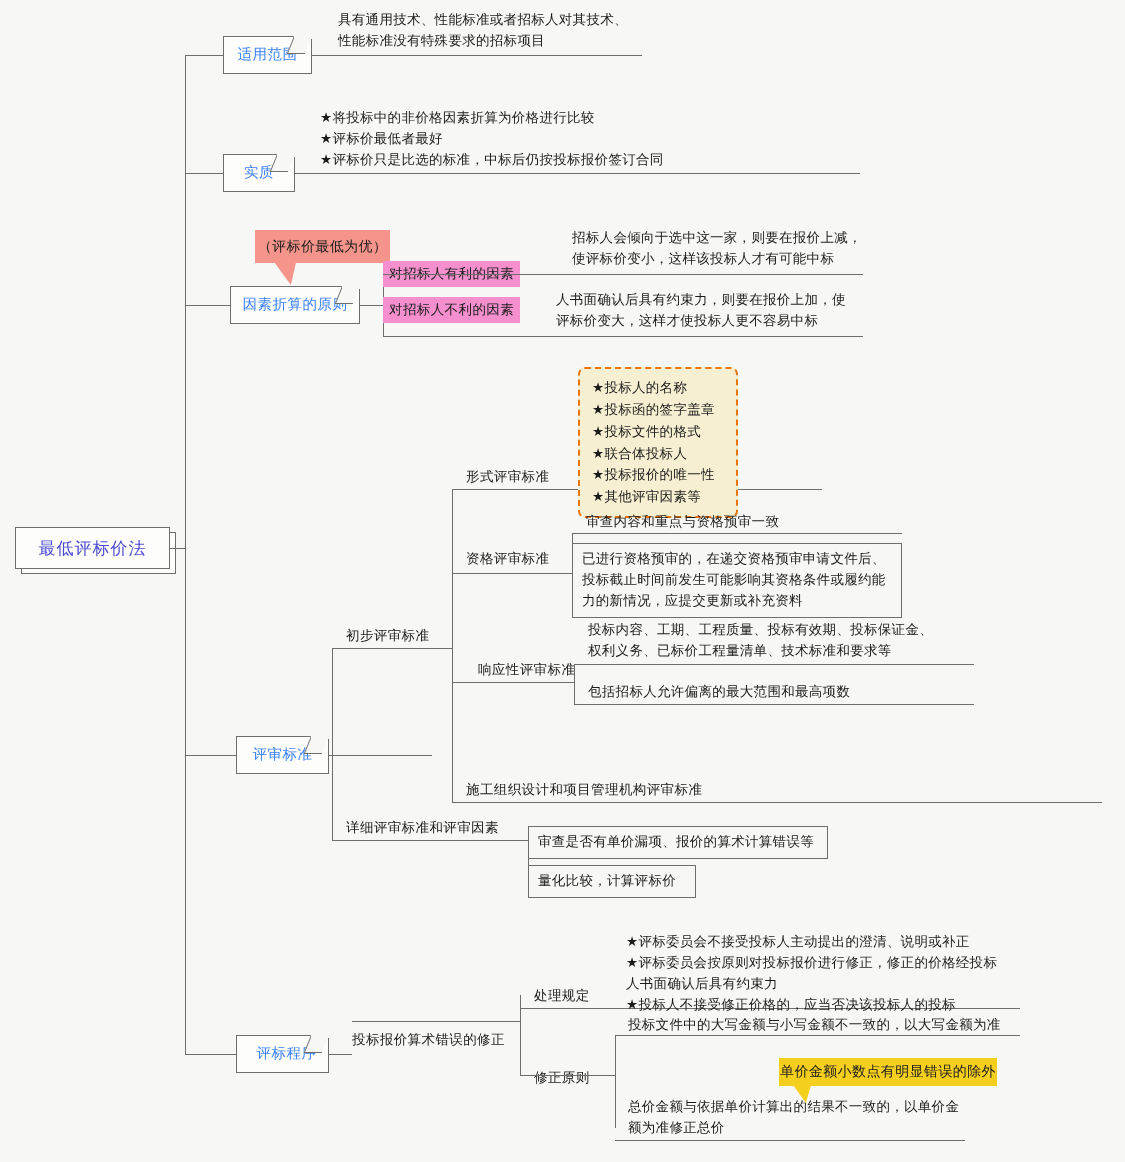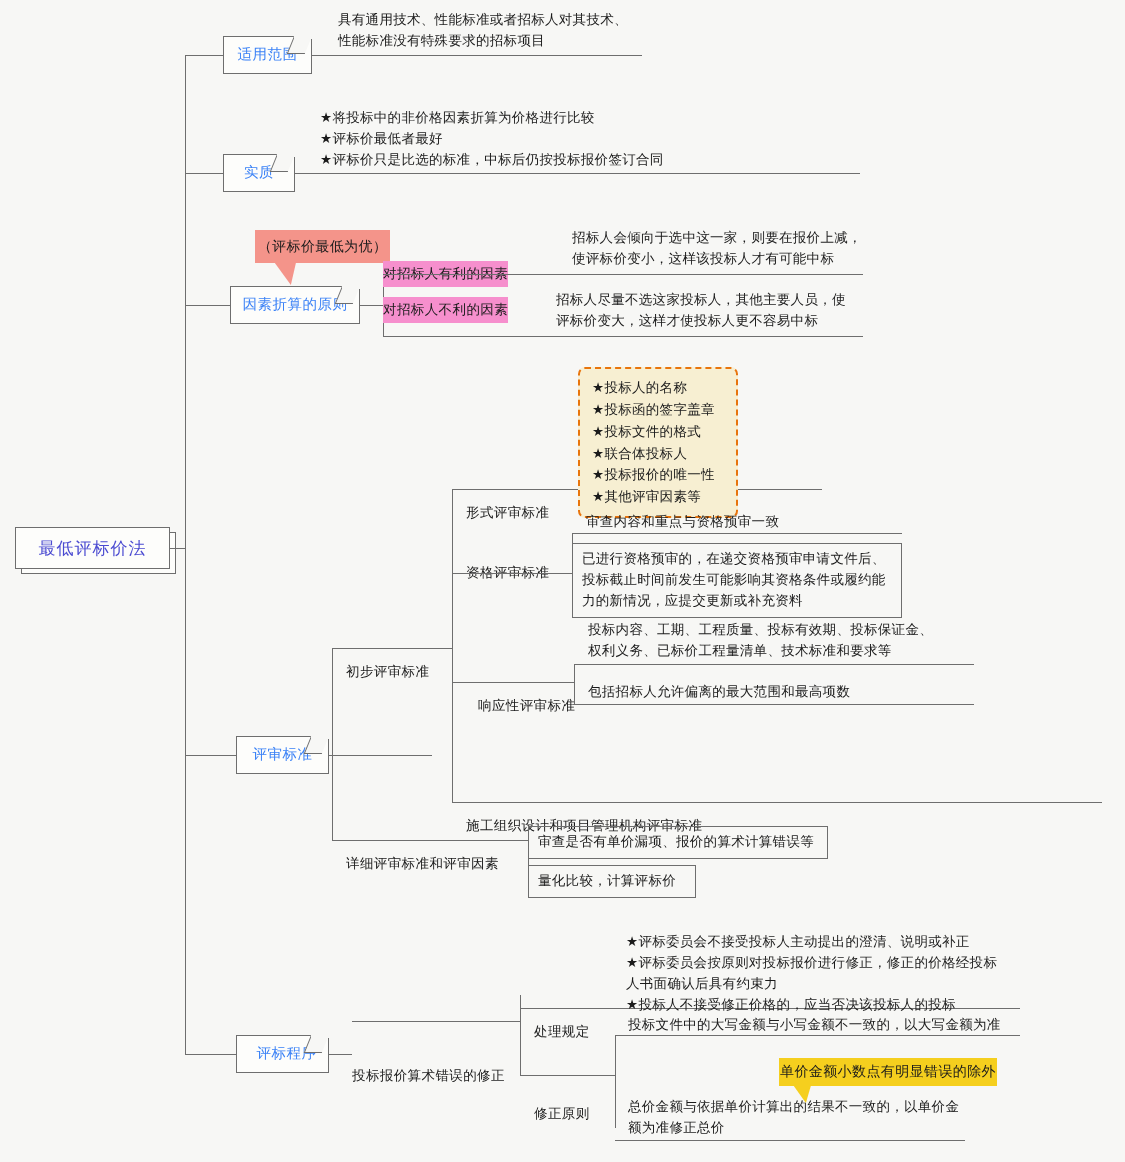--- a/index.html
+++ b/index.html
@@ -71,21 +71,20 @@
   }
 
   
   .lbl{
     position:absolute;
     font-size:13.5px;
     color:#1b1b1b;
     white-space:nowrap;
     letter-spacing:.4px;
     line-height:1.45;
-    margin-top:36px;
   }
 
   
   .leaf{
     position:absolute;
     font-size:13.5px;
     color:#1b1b1b;
     line-height:1.55;
     letter-spacing:.3px;
     white-space:pre-line;
@@ -120,21 +119,21 @@
     padding:8px 12px;
   }
 
   
   .pinkhl{
     position:absolute;
     background:#f68fcd;
     color:#1b1b1b;
     font-size:13.5px;
     letter-spacing:.4px;
-    padding:4px 0;
+    padding:4px 6px;
     white-space:nowrap;
     box-sizing:border-box;
   }
 
   
   .callout{
     position:absolute;
     box-sizing:border-box;
     display:flex;align-items:center;justify-content:center;
     font-size:14px;
@@ -212,21 +211,21 @@
   <div class="ln-h" style="left:360px;top:305px;width:23px;"></div>
   <div class="ln-v" style="left:383px;top:274px;height:62px;"></div>
 
   <div class="pinkhl" style="left:383px;top:261px;">对招标人有利的因素</div>
   <div class="ln-h" style="left:383px;top:274px;width:480px;"></div>
   <div class="leaf" style="left:556px;top:228px;width:330px;margin-left:16px;">招标人会倾向于选中这一家，则要在报价上减，
 使评标价变小，这样该投标人才有可能中标</div>
 
   <div class="pinkhl" style="left:383px;top:297px;">对招标人不利的因素</div>
   <div class="ln-h" style="left:383px;top:336px;width:480px;"></div>
-  <div class="leaf" style="left:556px;top:290px;width:340px;">招标人尽量不选这家投标人，其他主要人员，使
+  <div class="leaf" style="left:556px;top:290px;width:340px;">人书面确认后具有约束力，则要在报价上加，使
 评标价变大，这样才使投标人更不容易中标</div>
 
   <div class="ln-h" style="left:185px;top:755px;width:51px;"></div>
   <div class="note" style="left:236px;top:736px;width:93px;height:38px;">
     <span>评审标准</span>
     <span class="fold"></span>
     <span class="foldpatch"></span>
   </div>
   <div class="ln-h" style="left:329px;top:755px;width:103px;"></div>
   <div class="ln-v" style="left:332px;top:648px;height:192px;"></div>
@@ -237,21 +236,21 @@
 
   <div class="lbl" style="left:466px;top:467px;">形式评审标准</div>
   <div class="ln-h" style="left:452px;top:489px;width:370px;"></div>
   <div class="dashbox" style="left:578px;top:367px;width:160px;">★投标人的名称
 ★投标函的签字盖章
 ★投标文件的格式
 ★联合体投标人
 ★投标报价的唯一性
 ★其他评审因素等</div>
 
-  <div class="lbl" style="left:466px;top:527px;">资格评审标准</div>
+  <div class="lbl" style="left:466px;top:549px;">资格评审标准</div>
   <div class="ln-h" style="left:452px;top:573px;width:120px;"></div>
   <div class="ln-v" style="left:572px;top:533px;height:62px;"></div>
   <div class="leaf" style="left:586px;top:512px;">审查内容和重点与资格预审一致</div>
   <div class="ln-h" style="left:572px;top:533px;width:330px;"></div>
   <div class="boxed" style="left:572px;top:543px;width:330px;">已进行资格预审的，在递交资格预审申请文件后、
 投标截止时间前发生可能影响其资格条件或履约能
 力的新情况，应提交更新或补充资料</div>
 
   <div class="lbl" style="left:466px;top:660px;padding-left:12px;">响应性评审标准</div>
   <div class="ln-h" style="left:452px;top:682px;width:122px;"></div>

